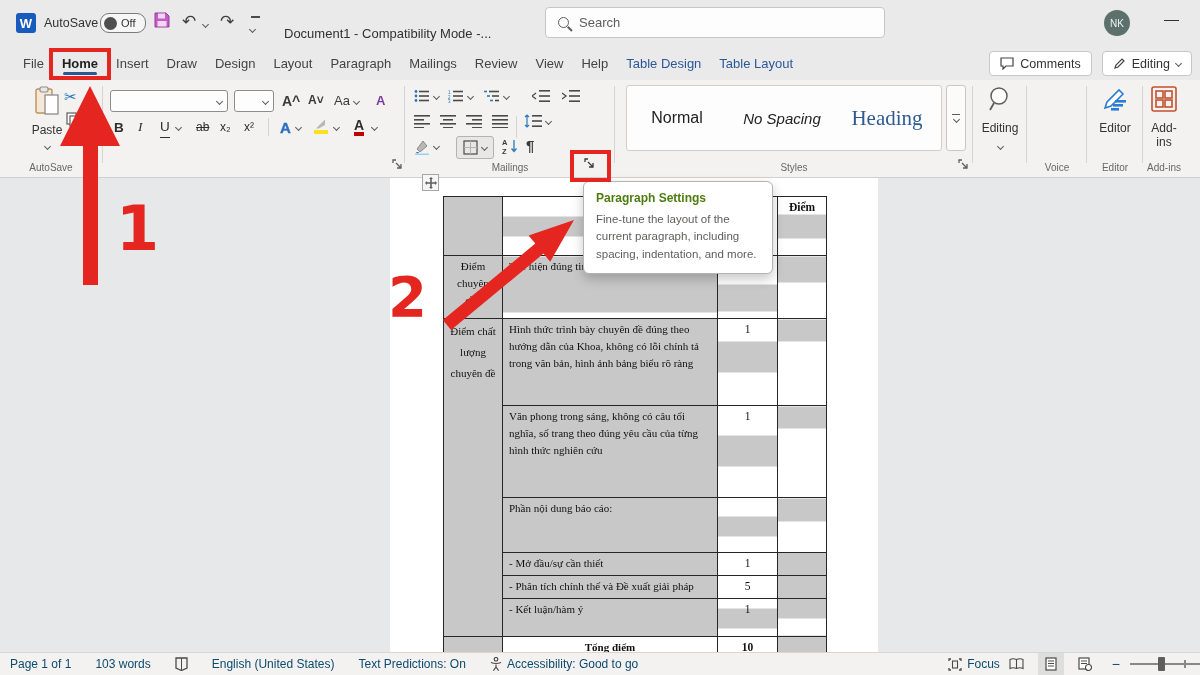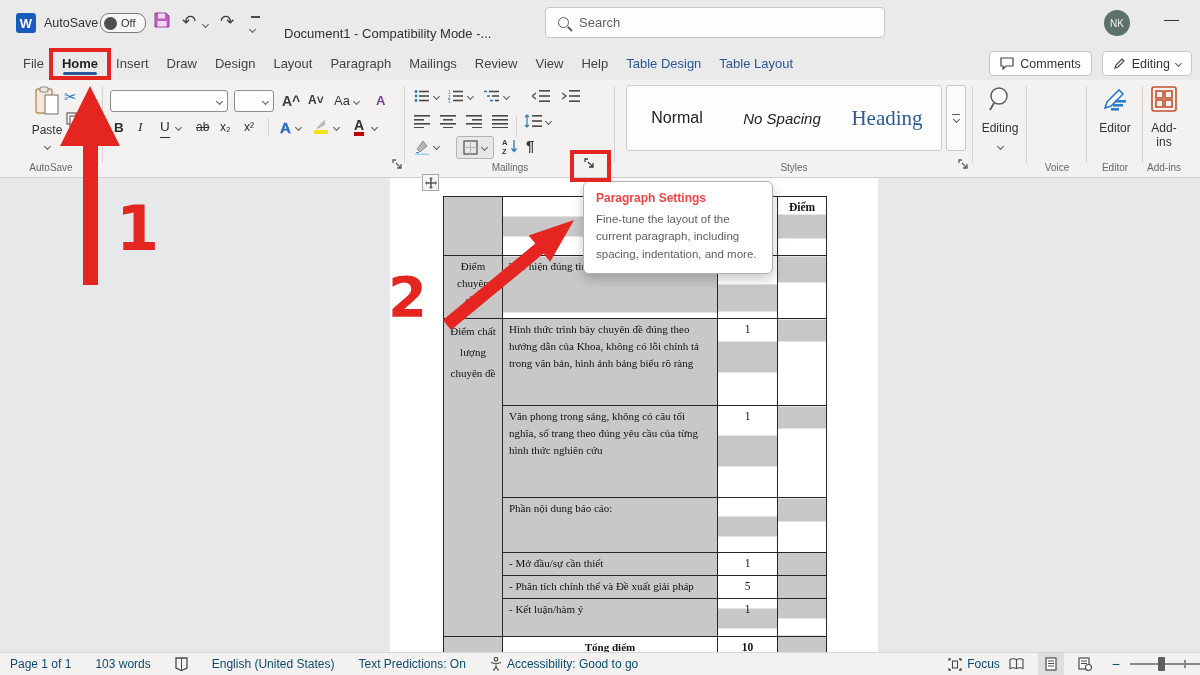--- a/index.html
+++ b/index.html
@@ -100,21 +100,21 @@
   .band-s-r2 { background:linear-gradient(180deg,#c8c8c8 0 26%,#fff 26%); }
   .band-n-r3 { background:linear-gradient(180deg,#fff 0 32%,#c8c8c8 32% 66%,#fff 66%); }
   .band-s-r3 { background:linear-gradient(180deg,#c8c8c8 0 24%,#fff 24%); }
   .band-n-r4 { background:linear-gradient(180deg,#fff 0 33%,#c8c8c8 33% 70%,#fff 70%); }
   .band-s-r4 { background:linear-gradient(180deg,#c8c8c8 0 42%,#fff 42%); }
   .band-n-r7 { background:linear-gradient(180deg,#fff 0 28%,#c8c8c8 28% 80%,#fff 80%); }
   .band-s-r7 { background:linear-gradient(180deg,#c8c8c8 0 55%,#fff 55%); }
 
   
   .tooltip { position:absolute; left:583px; top:181px; width:190px; background:#fff; border:1px solid #b5b3b1; border-radius:6px; box-shadow:0 5px 12px rgba(0,0,0,.22); padding:9px 12px 10px; z-index:40; }
-  .tooltip-title { font-size:12px; font-weight:bold; color:#ef4444; margin-bottom:6px; }
+  .tooltip-title { font-size:12px; font-weight:bold; color:#4d7c0f; margin-bottom:6px; }
   .tooltip-body { font-size:11.5px; color:#605e5c; line-height:1.5; }
 
   
   .statusbar { position:absolute; left:0; top:652px; width:1200px; height:23px; background:#f3f2f1; border-top:1px solid #d8d6d4; font-size:12px; color:#0c4a6e; }
   .sb-left { position:absolute; left:10px; top:0; height:100%; display:flex; align-items:center; gap:24px; }
   .sb-item { display:flex; align-items:center; gap:5px; cursor:pointer; white-space:nowrap; }
   .sb-right { position:absolute; right:0; top:0; height:100%; display:flex; align-items:center; }
   .view-btn { width:26px; height:22px; display:flex; align-items:center; justify-content:center; cursor:pointer; }
   .view-btn.sel { background:#dededd; }
 

